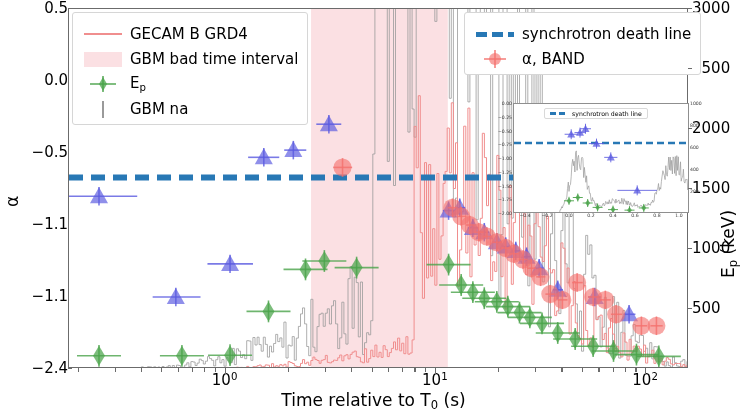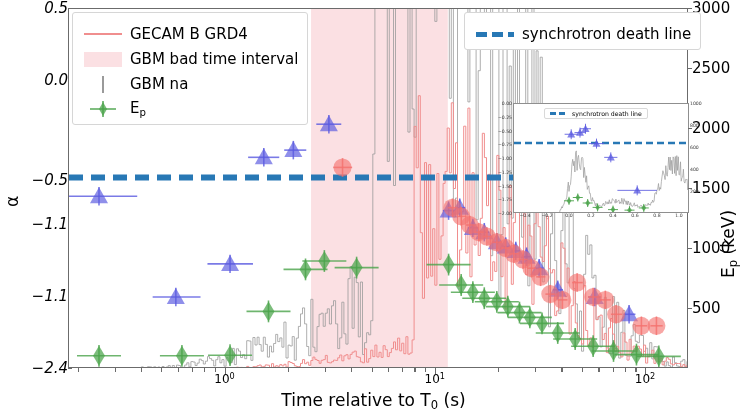--- a/index.html
+++ b/index.html
@@ -13,21 +13,21 @@
   #plot-frame{left:68px;top:8px;width:620px;height:360px;
               border:1.2px solid #6b6b6b;box-sizing:border-box;
               background:#fff;overflow:hidden;}
   #plot-clip{position:absolute;inset:0;overflow:hidden;}
 
   
   .ytick{right:0;width:58px;text-align:right;font-size:15px;line-height:1;
          transform:translateY(-50%);}
   .y2tick{left:0;width:60px;text-align:left;font-size:15px;line-height:1;
           transform:translateY(-50%);}
-  .xtick{font-size:12px;line-height:1;transform:translateX(-50%);top:372px;}
+  .xtick{font-size:15px;line-height:1;transform:translateX(-50%);top:372px;}
   .tickmark{background:#6b6b6b;}
 
   
   #ylabel{left:2px;top:207px;font-size:17px;transform:rotate(-90deg);
           transform-origin:left top;white-space:nowrap;}
   #y2label{left:718px;top:278px;font-size:17px;transform:rotate(-90deg);
            transform-origin:left top;white-space:nowrap;}
   #xlabel{left:0;top:390px;width:747px;text-align:center;font-size:17px;}
 
   sub{font-size:.68em;vertical-align:-.28em;}
@@ -72,26 +72,26 @@
   <div class="abs" id="ylabel">α</div>
 
   <div class="abs" id="y2label">
     <span>E</span><sub>p</sub><span> (keV)</span>
   </div>
 
   <div class="abs" id="xlabel">
     <span>Time relative to T</span><sub>0</sub><span> (s)</span>
   </div>
 
-  <div id="yticks-layer" class="abs" style="left:4px;top:0;width:64px;height:414px;font-style:italic;">
+  <div id="yticks-layer" class="abs" style="left:4px;top:0;width:64px;height:414px;">
       <div class="abs ytick" style="top: 8px;">0.5</div>
       <div class="abs tickmark" style="left: 64px; top: 8px; width: 4px; height: 1.2px;"></div>
       <div class="abs ytick" style="top: 80px;">0.0</div>
       <div class="abs tickmark" style="left: 64px; top: 80px; width: 4px; height: 1.2px;"></div>
-      <div class="abs ytick" style="top: 152px; margin-top: 28px;">−0.5</div>
+      <div class="abs ytick" style="top: 152px;">−0.5</div>
       <div class="abs tickmark" style="left: 64px; top: 152px; width: 4px; height: 1.2px;"></div>
       <div class="abs ytick" style="top: 224px;">−1.1</div>
       <div class="abs tickmark" style="left: 64px; top: 224px; width: 4px; height: 1.2px;"></div>
       <div class="abs ytick" style="top: 296px;">−1.1</div>
       <div class="abs tickmark" style="left: 64px; top: 296px; width: 4px; height: 1.2px;"></div>
       <div class="abs ytick" style="top: 368px;">−2.4</div>
       <div class="abs tickmark" style="left: 64px; top: 368px; width: 4px; height: 1.2px;"></div>
     </div>
   <div id="y2ticks-layer" class="abs" style="left:692px;top:0;width:60px;height:414px;">
       <div class="abs y2tick" style="top: 308px;">500</div>
@@ -339,42 +339,52 @@
       <span class="ltxt">GECAM B GRD4</span>
     </div>
     <div class="lrow">
       <span class="lkey">
           <i class="k-band"></i>
         </span>
       <span class="ltxt">GBM bad time interval</span>
     </div>
     <div class="lrow">
       <span class="lkey">
-          <i class="k-tick"></i>
-        </span>
-      <span class="ltxt">GBM na</span>
-    </div>
-    <div class="lrow">
-      <span class="lkey">
         <svg width="30" height="18" viewBox="0 0 30 18">
           <line x1="2" y1="9" x2="28" y2="9" stroke="#4aa34a" stroke-width="1.4"></line>
           <line x1="15" y1="1" x2="15" y2="17" stroke="#4aa34a" stroke-width="1.4"></line>
           <polygon points="15,2 19,9 15,16 11,9" fill="#4aa34a" opacity=".75"></polygon>
         </svg>
       </span>
       <span class="ltxt">E<sub>p</sub></span>
     </div>
+    <div class="lrow">
+      <span class="lkey">
+          <i class="k-tick"></i>
+        </span>
+      <span class="ltxt">GBM na</span>
+    </div>
   </div>
 
   <div class="abs legend" id="legend-right">
     <div class="lrow">
       <span class="lkey">
           <i class="k-dash"></i>
         </span>
       <span class="ltxt">synchrotron death line</span>
+    </div>
+    <div class="lrow">
+      <span class="lkey">
+        <svg width="30" height="20" viewBox="0 0 30 20">
+          <line x1="4" y1="10" x2="26" y2="10" stroke="#f4716e" stroke-width="1.4"></line>
+          <line x1="15" y1="1" x2="15" y2="19" stroke="#f4716e" stroke-width="1.4"></line>
+          <circle cx="15" cy="10" r="6" fill="#f4716e" opacity=".65"></circle>
+        </svg>
+      </span>
+      <span class="ltxt">α, BAND</span>
     </div>
   </div>
 
   <div class="abs" id="inset">
     <div id="inset-clip">
       <svg id="inset-svg" width="176" height="110" viewBox="0 0 176 110">
           <path d="M0.0,108.9L0.7,108.9L1.5,108.9L2.2,108.9L2.9,108.9L3.7,108.9L4.4,108.9L5.1,108.9L5.9,108.9L6.6,108.9L7.3,108.9L8.1,108.9L8.8,108.9L9.5,108.9L10.3,108.9L11.0,108.9L11.7,108.9L12.5,108.9L13.2,108.9L13.9,108.9L14.7,108.9L15.4,108.9L16.1,108.9L16.9,108.9L17.6,108.9L18.3,108.9L19.1,108.9L19.8,108.9L20.5,108.9L21.3,108.9L22.0,108.9L22.7,108.9L23.5,108.9L24.2,108.9L24.9,108.9L25.7,108.9L26.4,108.9L27.1,108.9L27.9,108.9L28.6,108.9L29.3,108.9L30.1,108.9L30.8,108.9L31.5,108.9L32.3,108.9L33.0,108.9L33.7,108.9L34.5,108.9L35.2,108.9L35.9,108.9L36.7,108.9L37.4,108.9L38.1,108.9L38.9,108.9L39.6,108.9L40.3,108.9L41.1,108.9L41.8,108.9L42.5,108.9L43.3,108.9L44.0,108.9L44.7,108.9L45.5,108.9L46.2,105.7L46.9,105.6L47.7,102.7L48.4,104.0L49.1,101.1L49.9,100.5L50.6,97.4L51.3,96.5L52.1,95.4L52.8,93.2L53.5,84.6L54.3,78.1L55.0,87.4L55.7,81.7L56.5,80.4L57.2,72.8L57.9,60.5L58.7,55.3L59.4,61.7L60.1,57.2L60.9,68.0L61.6,48.4L62.3,46.9L63.1,66.4L63.8,53.7L64.5,51.3L65.3,59.9L66.0,64.4L66.7,65.7L67.5,53.9L68.2,53.2L68.9,54.6L69.7,73.6L70.4,63.4L71.1,70.8L71.9,78.3L72.6,71.8L73.3,85.4L74.1,83.1L74.8,81.8L75.5,89.3L76.3,89.3L77.0,96.1L77.7,97.3L78.5,93.6L79.2,96.9L79.9,96.3L80.7,99.0L81.4,101.8L82.1,99.2L82.9,101.3L83.6,103.4L84.3,102.5L85.1,101.9L85.8,101.2L86.5,101.8L87.3,102.8L88.0,102.1L88.7,100.1L89.5,99.1L90.2,101.9L90.9,101.1L91.7,97.4L92.4,98.4L93.1,100.1L93.9,97.8L94.6,99.8L95.3,95.8L96.1,99.6L96.8,98.3L97.5,99.3L98.3,94.7L99.0,95.3L99.7,96.2L100.5,97.2L101.2,99.2L101.9,95.0L102.7,98.7L103.4,97.4L104.1,96.9L104.9,95.9L105.6,99.7L106.3,97.9L107.1,99.5L107.8,94.2L108.5,97.4L109.3,100.2L110.0,94.6L110.7,97.3L111.5,96.9L112.2,100.5L112.9,96.8L113.7,100.9L114.4,97.0L115.1,99.3L115.9,101.5L116.6,98.6L117.3,101.1L118.1,102.6L118.8,102.0L119.5,100.9L120.3,98.8L121.0,102.2L121.7,101.2L122.5,102.0L123.2,100.6L123.9,103.4L124.7,102.5L125.4,103.0L126.1,102.1L126.9,101.2L127.6,101.6L128.3,103.5L129.1,102.5L129.8,103.2L130.5,103.9L131.3,100.7L132.0,101.1L132.7,101.3L133.5,101.3L134.2,99.0L134.9,101.1L135.7,100.2L136.4,101.3L137.1,98.4L137.9,98.7L138.6,96.1L139.3,98.4L140.1,97.0L140.8,89.4L141.5,88.6L142.3,90.2L143.0,85.8L143.7,85.2L144.5,79.5L145.2,86.6L145.9,83.4L146.7,85.2L147.4,77.5L148.1,72.1L148.9,66.7L149.6,69.3L150.3,71.4L151.1,75.6L151.8,61.7L152.5,70.6L153.3,72.2L154.0,63.3L154.7,53.0L155.5,65.7L156.2,53.1L156.9,66.5L157.7,56.3L158.4,70.0L159.1,52.9L159.9,54.8L160.6,69.4L161.3,52.5L162.1,71.7L162.8,51.6L163.5,66.4L164.3,52.8L165.0,70.5L165.7,71.2L166.5,57.8L167.2,77.2L167.9,73.8L168.7,73.1L169.4,65.2L170.1,77.7L170.9,79.1L171.6,75.4L172.3,75.7L173.1,75.2L173.8,85.9L174.5,81.5L175.3,91.6L176.0,89.8" fill="none" stroke="#9a9a9a" stroke-width="0.7"></path>
           <line x1="0" y1="39.05" x2="176" y2="39.05" stroke="#2878b5" stroke-width="2.6" stroke-dasharray="7 4"></line>
           <line x1="50.599999999999994" y1="30.250000000000004" x2="63.79999999999999" y2="30.250000000000004" stroke="#5a5ae0" stroke-width="1" opacity="0.85"></line>
           <line x1="57.2" y1="25.250000000000004" x2="57.2" y2="35.25" stroke="#5a5ae0" stroke-width="1" opacity="0.85"></line>

